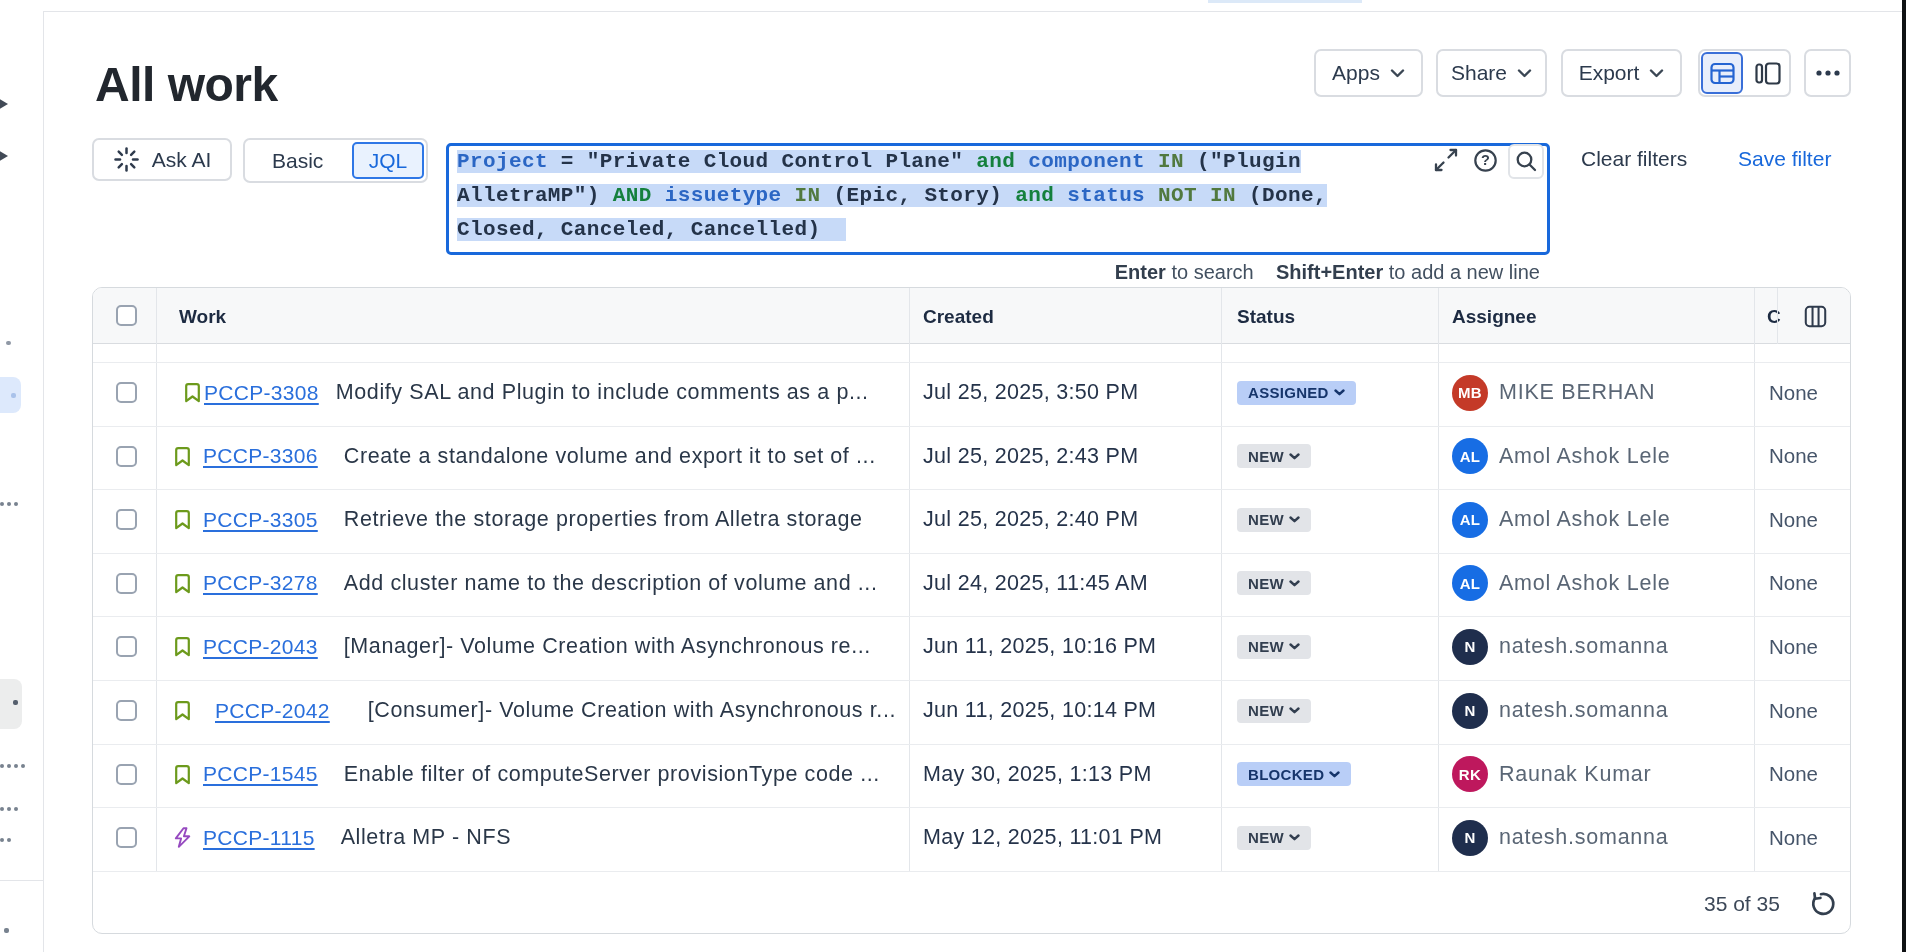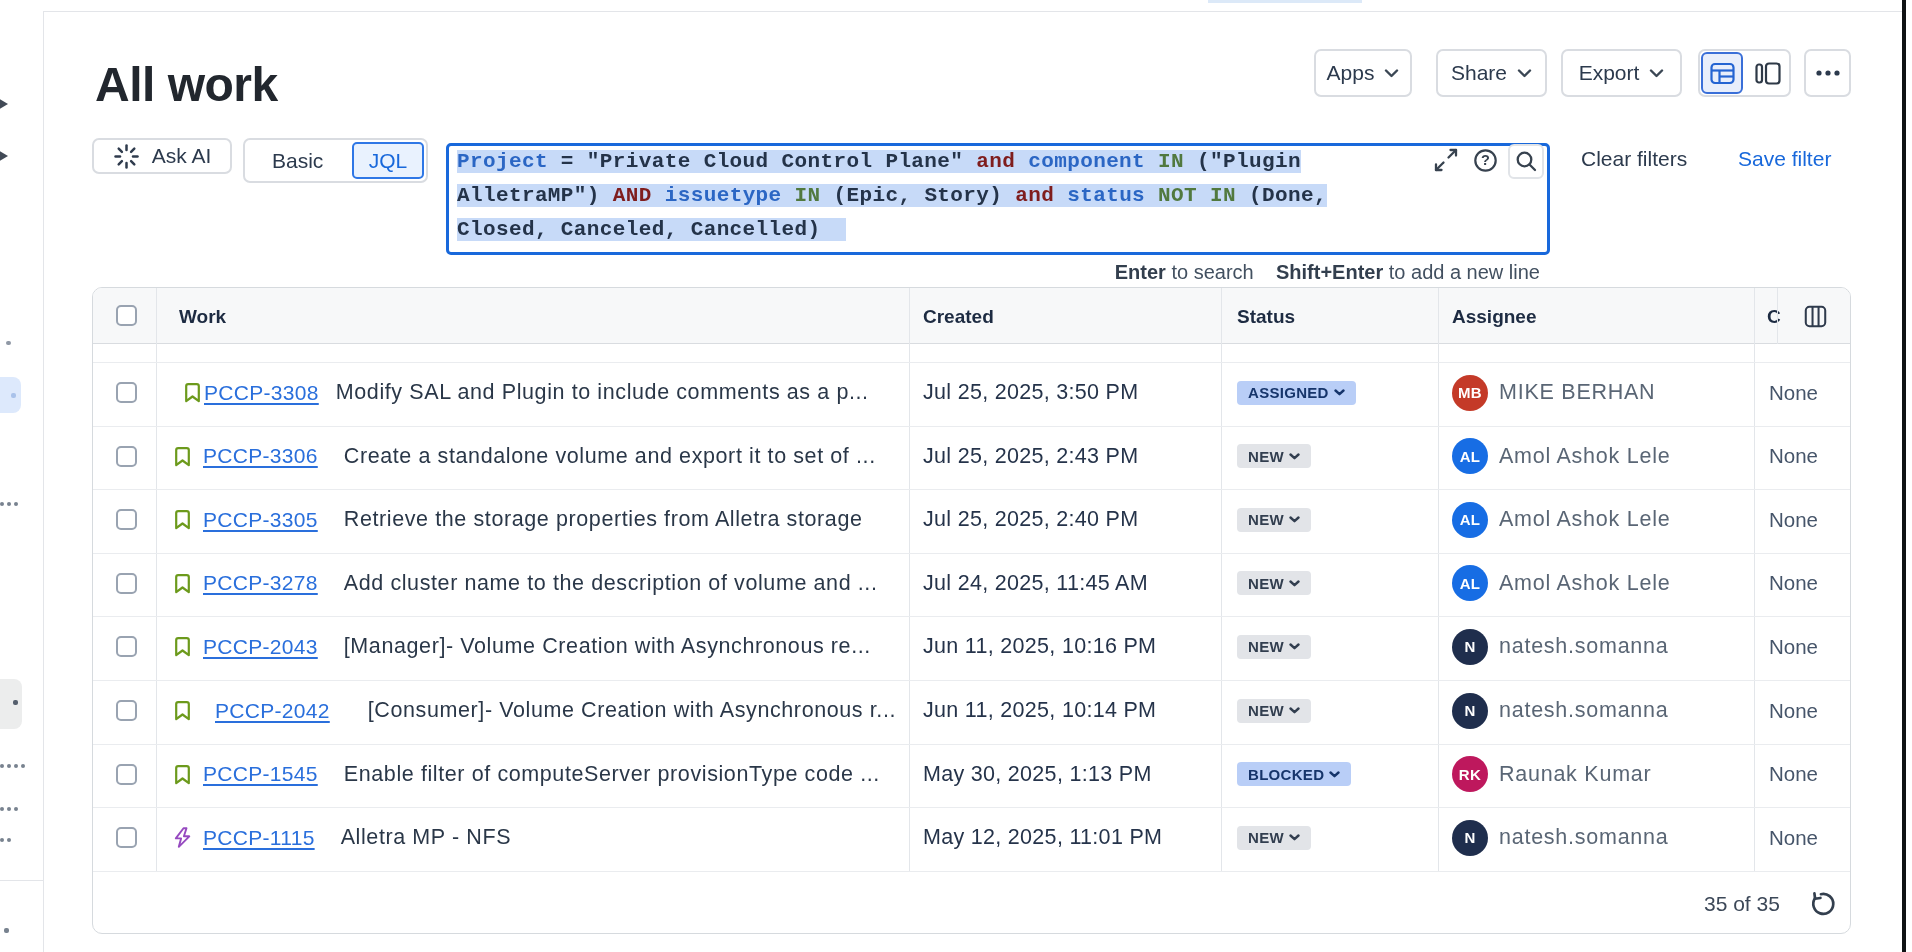--- a/index.html
+++ b/index.html
@@ -16,21 +16,21 @@
   
   .btn { position:absolute; height:48px; border:2px solid #d9dce1; border-radius:7px;
     background:#fff; color:#2c3a4d; font-size:21px; font-weight:500;
     display:flex; align-items:center; justify-content:center; gap:10px; }
   
   .seg { position:absolute; border:2px solid #d9dce1; border-radius:7px; background:#fff; }
   #jqlbox { left:446px; top:143px; width:1104px; height:112px; border:3px solid #1868db; border-radius:5px; background:#fff; }
   .code { font-family:"Liberation Mono", monospace; font-size:21px; font-weight:700; line-height:34px; white-space:pre; letter-spacing:0.38px; }
   .sel { background:#c7daf8; }
   .cf { color:#2b66c4; } 
-  .ck { color:#7f1d1d; } 
+  .ck { color:#15803d; } 
   .cg { color:#51793f; } 
   .cv { color:#243349; }
   
   #tbl { left:92px; top:287px; width:1759px; height:647px; border:1px solid #d6dade; border-radius:10px; background:#fff; }
   .thead { position:absolute; left:0; top:0; width:1757px; height:56px; background:#f7f8f9;
     border-bottom:1px solid #d9dce0; border-radius:9px 9px 0 0; }
   .vline { position:absolute; top:0; width:1px; background:#e3e6ea; }
   .hl { color:#1d2b42; font-weight:700; font-size:19px; }
   .row { position:absolute; left:0; width:1757px; height:64px; border-top:1px solid #eaecef; }
   .cell { position:absolute; top:-2px; height:100%; display:flex; align-items:center; }
@@ -97,21 +97,21 @@
     <svg width="14" height="6">
       <circle cx="2" cy="3" r="2" fill="#78828f"></circle>
       <circle cx="9" cy="3" r="2" fill="#78828f"></circle>
     </svg>
   </div>
 <div class="abs" style="left:0;top:880px;width:43px;height:1px;background:#e3e5e9"></div>
 <div class="abs" style="left:4px;top:928px;width:5px;height:5px;background:#78828f;border-radius:2px"></div>
 
 <div class="abs" id="h1">All work</div>
 
-<div class="btn" style="left:1314px;top:49px;width:98px;justify-content:center;">Apps
+<div class="btn" style="left:1314px;top:49px;width:109px;justify-content:center;">Apps
   <svg width="15" height="9">
       <path d="M2 1.5 L7.5 7 L13 1.5" stroke="#3b4754" stroke-width="2.4" fill="none" stroke-linecap="round" stroke-linejoin="round"></path>
     </svg></div>
 <div class="btn" style="left:1436px;top:49px;width:111px;">Share
   <svg width="15" height="9">
       <path d="M2 1.5 L7.5 7 L13 1.5" stroke="#3b4754" stroke-width="2.4" fill="none" stroke-linecap="round" stroke-linejoin="round"></path>
     </svg></div>
 <div class="btn" style="left:1561px;top:49px;width:121px;">Export
   <svg width="15" height="9">
       <path d="M2 1.5 L7.5 7 L13 1.5" stroke="#3b4754" stroke-width="2.4" fill="none" stroke-linecap="round" stroke-linejoin="round"></path>
@@ -136,21 +136,21 @@
     </svg>
 </div>
 <div class="btn" style="left:1804px;top:49px;width:47px;">
   <svg width="24" height="6">
       <circle cx="3" cy="3" r="2.6" fill="#2c3a4d"></circle>
       <circle cx="12" cy="3" r="2.6" fill="#2c3a4d"></circle>
       <circle cx="21" cy="3" r="2.6" fill="#2c3a4d"></circle>
     </svg>
   </div>
 
-<div class="btn" style="left:92px;top:138px;width:140px;height:36px;gap:12px;">
+<div class="btn" style="left:92px;top:138px;width:140px;height:43px;gap:12px;">
   <svg width="27" height="27" viewBox="0 0 27 27">
       <g stroke="#2f3b4d" stroke-width="2.5" stroke-linecap="round">
     <line x1="13.5" y1="2.5" x2="13.5" y2="7"></line>
         <line x1="13.5" y1="20" x2="13.5" y2="24.5"></line>
     <line x1="2.5" y1="13.5" x2="7" y2="13.5"></line>
         <line x1="20" y1="13.5" x2="24.5" y2="13.5"></line>
     <line x1="5.7" y1="5.7" x2="8.9" y2="8.9"></line>
         <line x1="18.1" y1="18.1" x2="21.3" y2="21.3"></line>
     <line x1="5.7" y1="21.3" x2="8.9" y2="18.1"></line>
         <line x1="18.1" y1="8.9" x2="21.3" y2="5.7"></line>

